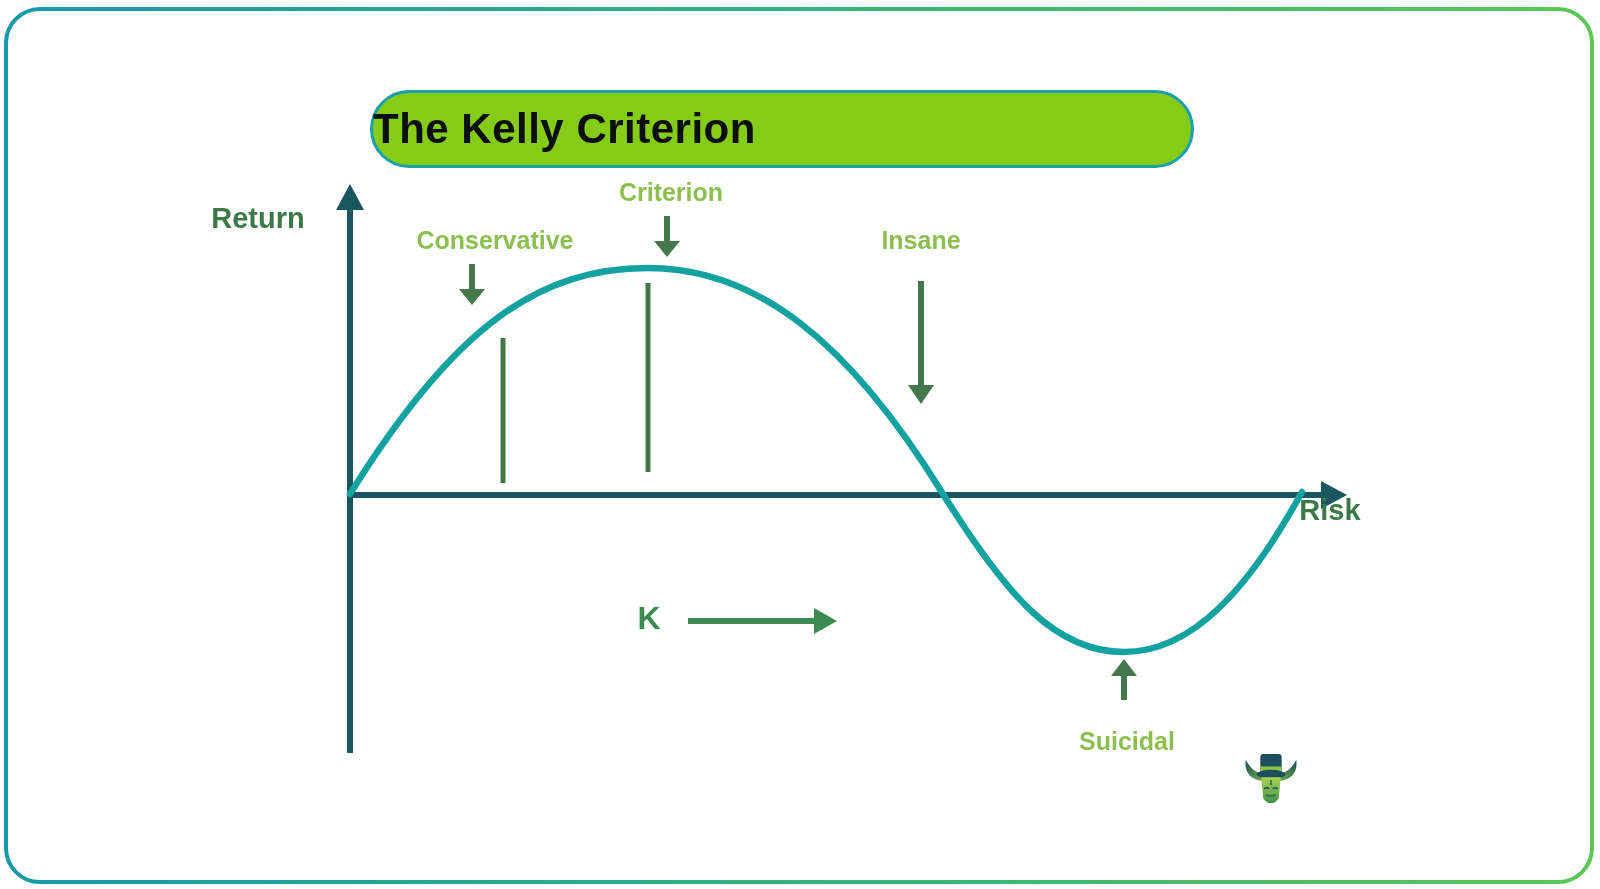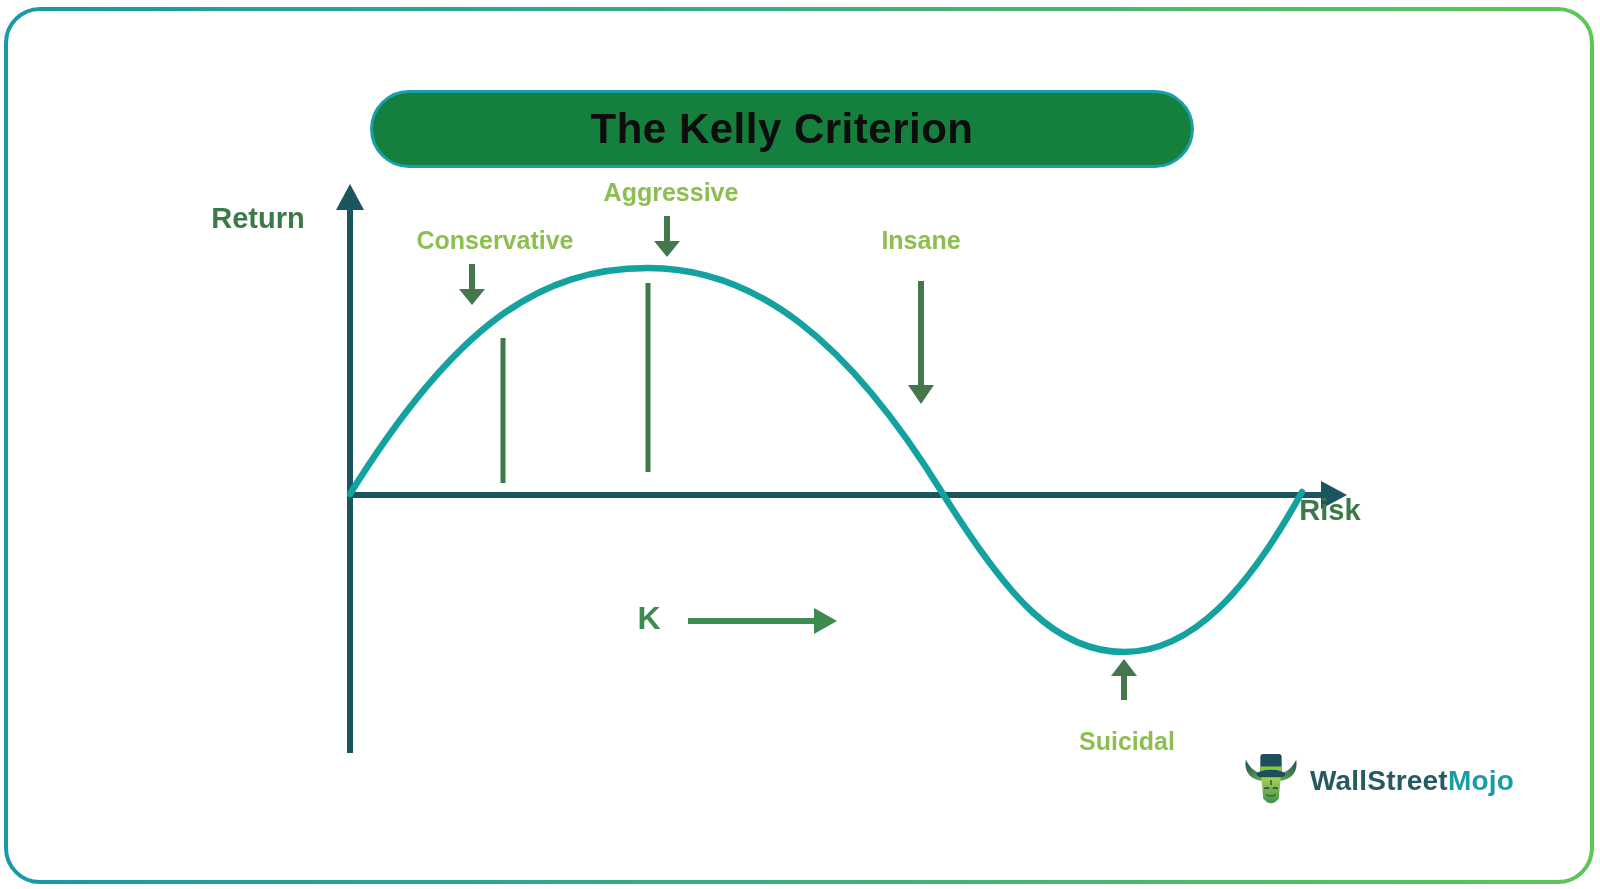--- a/index.html
+++ b/index.html
@@ -27,22 +27,22 @@
   .k-arrow-head       { fill: var(--k-arrow, #3C8B51); }
   .stop-border-start  { stop-color: var(--border-gradient-start, #1799A8); }
   .stop-border-end    { stop-color: var(--border-gradient-end, #5BC755); }
 
   .title-box {
     position: absolute;
     left: 370px; top: 90px;
     width: 824px; height: 78px;
     border: 3px solid var(--title-box-border, #1A9FAD);
     border-radius: 40px;
-    display: flex; align-items: center; justify-content: center;
-    background: #15803d;
+    display: flex; align-items: center; 
+    background: #84cc16;
   }
   .title-text {
     font-size: 42px;
     font-weight: bold;
     letter-spacing: 0.5px;
     color: var(--title-text, #0D0D0D);
   }
 
   .lbl {
     position: absolute;
@@ -126,21 +126,21 @@
   </svg>
 
   <div class="title-box">
     <span class="title-text">The Kelly Criterion</span>
   </div>
 
   <span class="lbl lbl-axis" style="left:258px; top:202px;">Return</span>
   <span class="lbl lbl-axis" style="left:1330px; top:494px;">Risk</span>
 
   <span class="lbl lbl-ann" style="left:495px; top:226px;">Conservative</span>
-  <span class="lbl lbl-ann" style="left:671px; top:178px;">Aggressive</span>
+  <span class="lbl lbl-ann" style="left:671px; top:178px;">Criterion</span>
   <span class="lbl lbl-ann" style="left:921px; top:226px;">Insane</span>
   <span class="lbl lbl-ann" style="left:1127px; top:727px;">Suicidal</span>
   <span class="lbl lbl-k" style="left:649px; top:600px;">K</span>
 
   <div class="logo">
     <svg class="logo-icon" viewBox="0 0 64 68">
       <defs>
         <linearGradient id="faceGrad" x1="0" y1="0" x2="0" y2="1">
           <stop offset="0" stop-color="#ABD44E"></stop>
           <stop offset="1" stop-color="#3F8F4F"></stop>
@@ -162,16 +162,15 @@
       <rect x="21" y="19" width="22" height="5" fill="#8CC63F"></rect>
       <ellipse cx="32" cy="27" rx="15" ry="4.5" fill="#1D4F5C"></ellipse>
 
       <path d="M22 30 L42 30 L40 52 Q32 62 24 52 Z" fill="url(#faceGrad)"></path>
 
       <path d="M25 42 Q28 40 30 42" stroke="#1D4F5C" stroke-width="1.6" fill="none"></path>
       <path d="M34 42 Q36 40 39 42" stroke="#1D4F5C" stroke-width="1.6" fill="none"></path>
       <line x1="32" y1="33" x2="32" y2="38" stroke="#1D4F5C" stroke-width="1.4"></line>
       <path d="M27 48 Q32 51 37 48" stroke="#2A6B45" stroke-width="1.4" fill="none"></path>
     </svg>
-    <span class="logo-text"><span class="part1">WallStreet</span><span class="part2">Mojo</span></span>
   </div>
 
 </div>
 
 </body></html>

